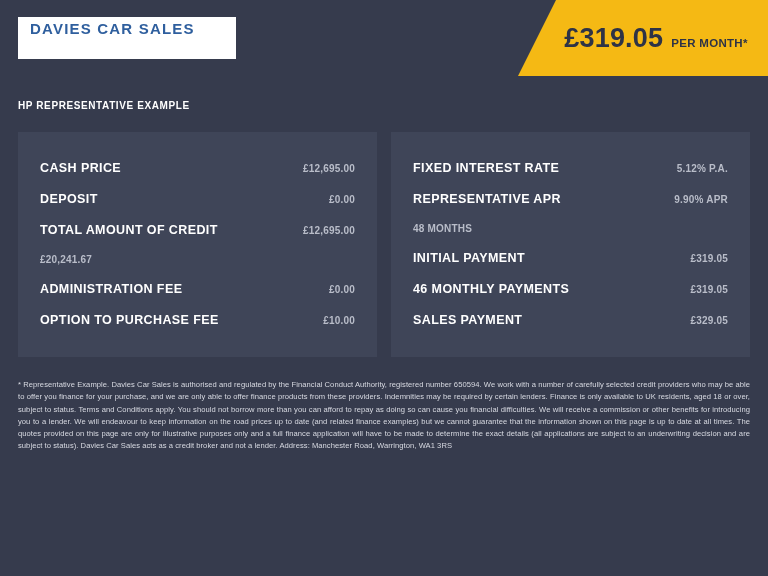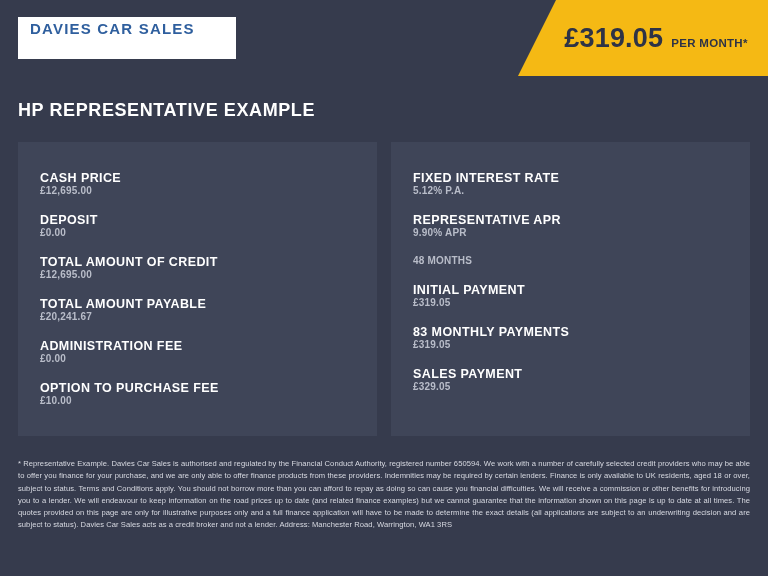--- a/index.html
+++ b/index.html
@@ -64,21 +64,21 @@
   .price-period {
     font-size: 11.5px;
     font-weight: bold;
     color: #2e3346;
     letter-spacing: 0.3px;
   }
 
   
   .section-title {
     margin: 24px 16px 0 18px;
-    font-size: 18px;
+    font-size: 10px;
     font-weight: bold;
     color: #ffffff;
     letter-spacing: 0.6px;
   }
 
   
   .panels {
     display: flex;
     gap: 14px;
     margin: 21px 18px 0 18px;
@@ -86,21 +86,20 @@
   .panel {
     flex: 1 1 0;
     background: #3f4558;
     padding: 20px 22px 22px 22px;
   }
   .row {
     display: flex;
     justify-content: space-between;
     align-items: baseline;
     padding: 8.5px 0;
-    flex-direction: column;
   }
   .row .label {
     font-size: 12.5px;
     font-weight: bold;
     color: #ffffff;
     letter-spacing: 0.4px;
   }
   .row .value {
     font-size: 10px;
     font-weight: bold;
@@ -144,21 +143,20 @@
     </div>
     <div class="row">
       <span class="label">DEPOSIT</span>
       <span class="value">£0.00</span>
     </div>
     <div class="row">
       <span class="label">TOTAL AMOUNT OF CREDIT</span>
       <span class="value">£12,695.00</span>
     </div>
     <div class="row">
-      <span class="label">TOTAL AMOUNT PAYABLE</span>
       <span class="value">£20,241.67</span>
     </div>
     <div class="row">
       <span class="label">ADMINISTRATION FEE</span>
       <span class="value">£0.00</span>
     </div>
     <div class="row">
       <span class="label">OPTION TO PURCHASE FEE</span>
       <span class="value">£10.00</span>
     </div>
@@ -174,21 +172,21 @@
       <span class="value">9.90% APR</span>
     </div>
     <div class="row">
       <span class="value">48 MONTHS</span>
     </div>
     <div class="row">
       <span class="label">INITIAL PAYMENT</span>
       <span class="value">£319.05</span>
     </div>
     <div class="row">
-      <span class="label">83 MONTHLY PAYMENTS</span>
+      <span class="label">46 MONTHLY PAYMENTS</span>
       <span class="value">£319.05</span>
     </div>
     <div class="row">
       <span class="label">SALES PAYMENT</span>
       <span class="value">£329.05</span>
     </div>
   </div>
 
 </div>
 

